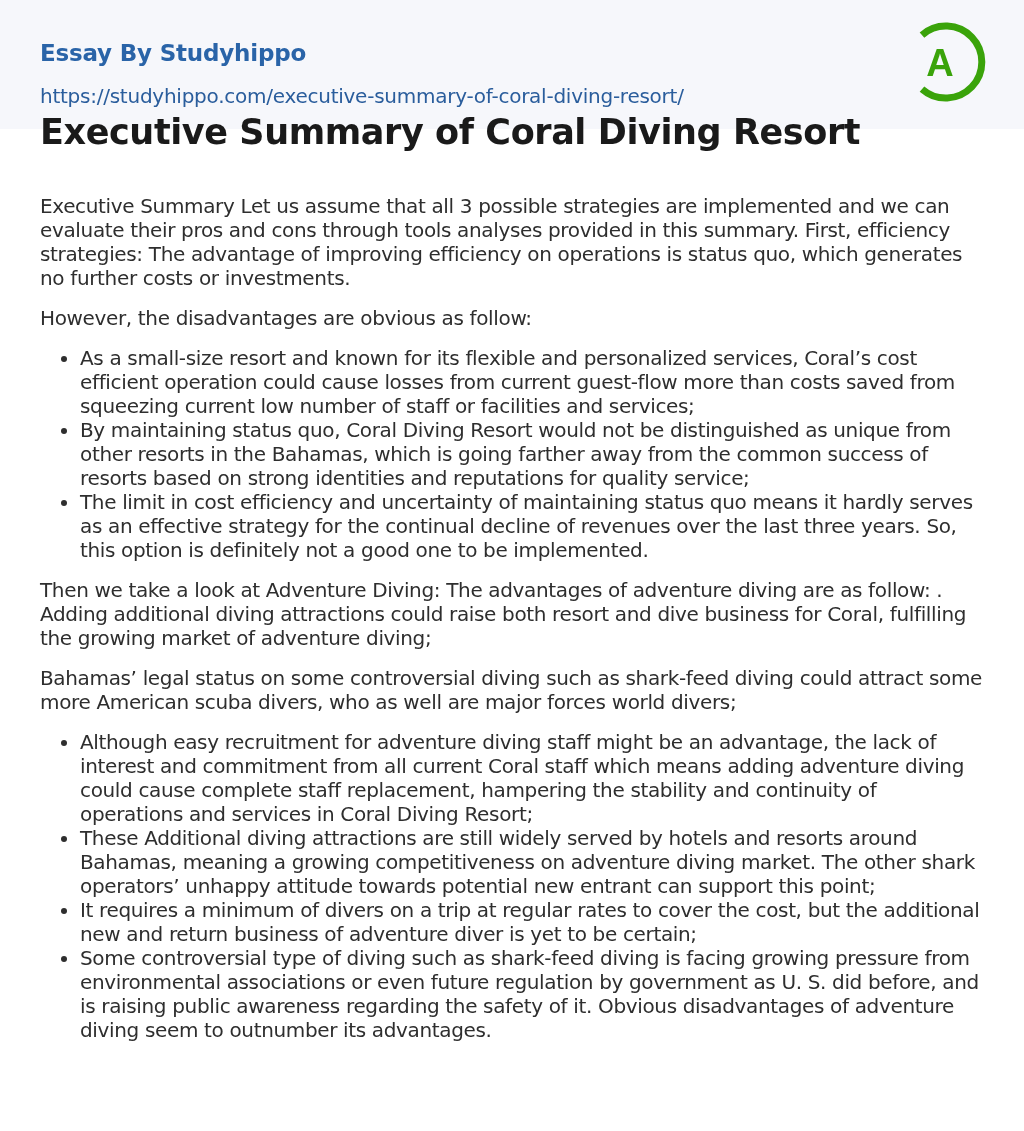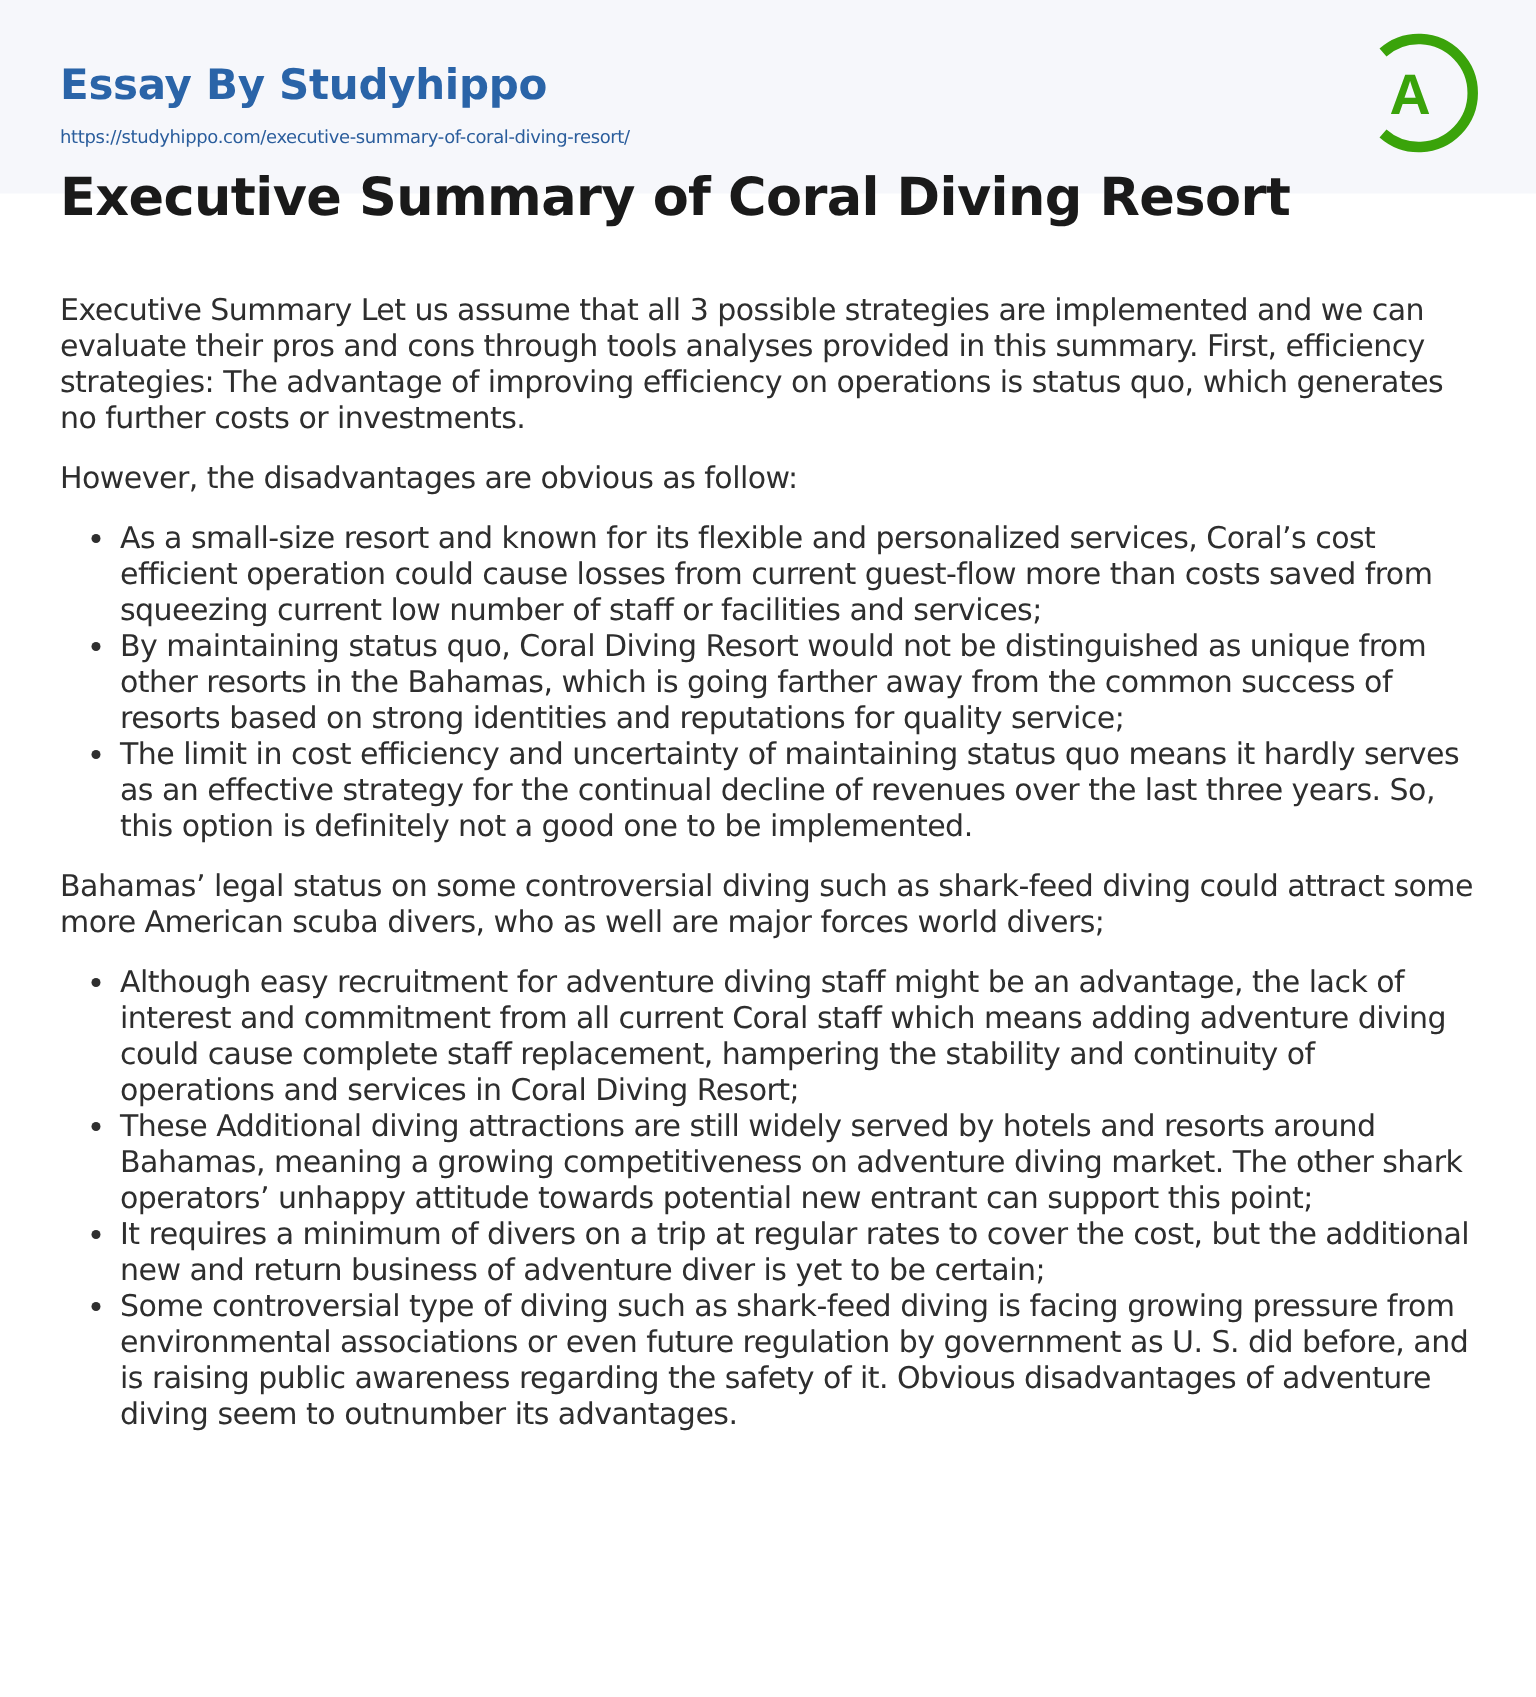--- a/index.html
+++ b/index.html
@@ -16,31 +16,31 @@
     }
     .header {
       position: relative;
       height: 129px;
       background: #f6f7fb;
     }
     .brand-title {
       position: absolute;
       left: 40px;
       top: 40px;
-      font-size: 28px;
+      font-size: 23px;
       font-weight: bold;
       color: #2a64a8;
       margin: 0;
       letter-spacing: -0.2px;
     }
     .brand-url {
       position: absolute;
       left: 40px;
       top: 84px;
-      font-size: 12px;
+      font-size: 20px;
       color: #2a5d9c;
       text-decoration: none;
       letter-spacing: -0.25px;
       text-align: right;
     }
     .logo {
       position: absolute;
       left: 912px;
       top: 18px;
       width: 76px;
@@ -94,20 +94,21 @@
 <h1 class="page-title">Executive Summary of Coral Diving Resort</h1>
 
 <div class="article">
   <p>Executive Summary Let us assume that all 3 possible strategies are implemented and we can evaluate their pros and cons through tools analyses provided in this summary. First, efficiency strategies: The advantage of improving efficiency on operations is status quo, which generates no further costs or investments.</p>
   <p>However, the disadvantages are obvious as follow:</p>
   <ul>
     <li>As a small-size resort and known for its flexible and personalized services, Coral’s cost efficient operation could cause losses from current guest-flow more than costs saved from squeezing current low number of staff or facilities and services;</li>
     <li>By maintaining status quo, Coral Diving Resort would not be distinguished as unique from other resorts in the Bahamas, which is going farther away from the common success of resorts based on strong identities and reputations for quality service;</li>
     <li>The limit in cost efficiency and uncertainty of maintaining status quo means it hardly serves as an effective strategy for the continual decline of revenues over the last three years. So, this option is definitely not a good one to be implemented.</li>
   </ul>
+  <p>Then we take a look at Adventure Diving: The advantages of adventure diving are as follow: . Adding additional diving attractions could raise both resort and dive business for Coral, fulfilling the growing market of adventure diving;</p>
   <p>Bahamas’ legal status on some controversial diving such as shark-feed diving could attract some more American scuba divers, who as well are major forces world divers;</p>
   <ul>
     <li>Although easy recruitment for adventure diving staff might be an advantage, the lack of interest and commitment from all current Coral staff which means adding adventure diving could cause complete staff replacement, hampering the stability and continuity of operations and services in Coral Diving Resort;</li>
     <li>These Additional diving attractions are still widely served by hotels and resorts around Bahamas, meaning a growing competitiveness on adventure diving market. The other shark operators’ unhappy attitude towards potential new entrant can support this point;</li>
     <li>It requires a minimum of divers on a trip at regular rates to cover the cost, but the additional new and return business of adventure diver is yet to be certain;</li>
     <li>Some controversial type of diving such as shark-feed diving is facing growing pressure from environmental associations or even future regulation by government as U. S. did before, and is raising public awareness regarding the safety of it. Obvious disadvantages of adventure diving seem to outnumber its advantages.</li>
   </ul>
 </div>
 
 </body></html>

